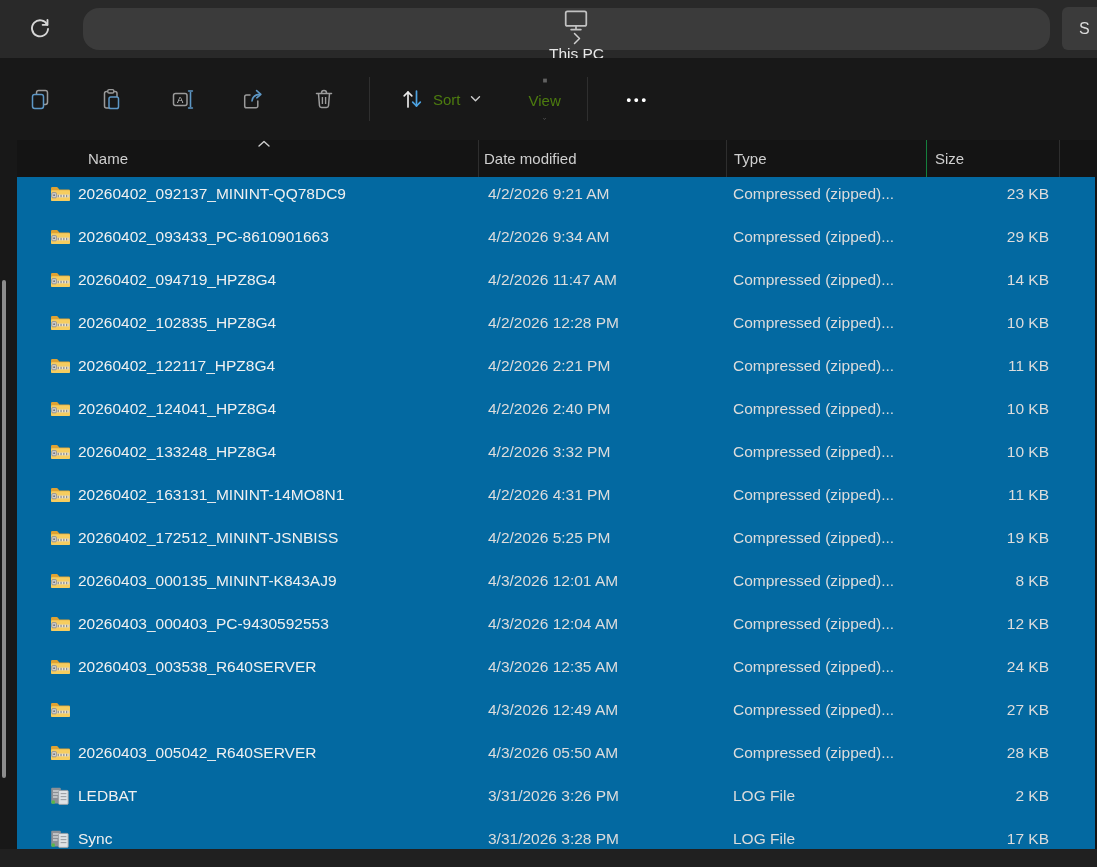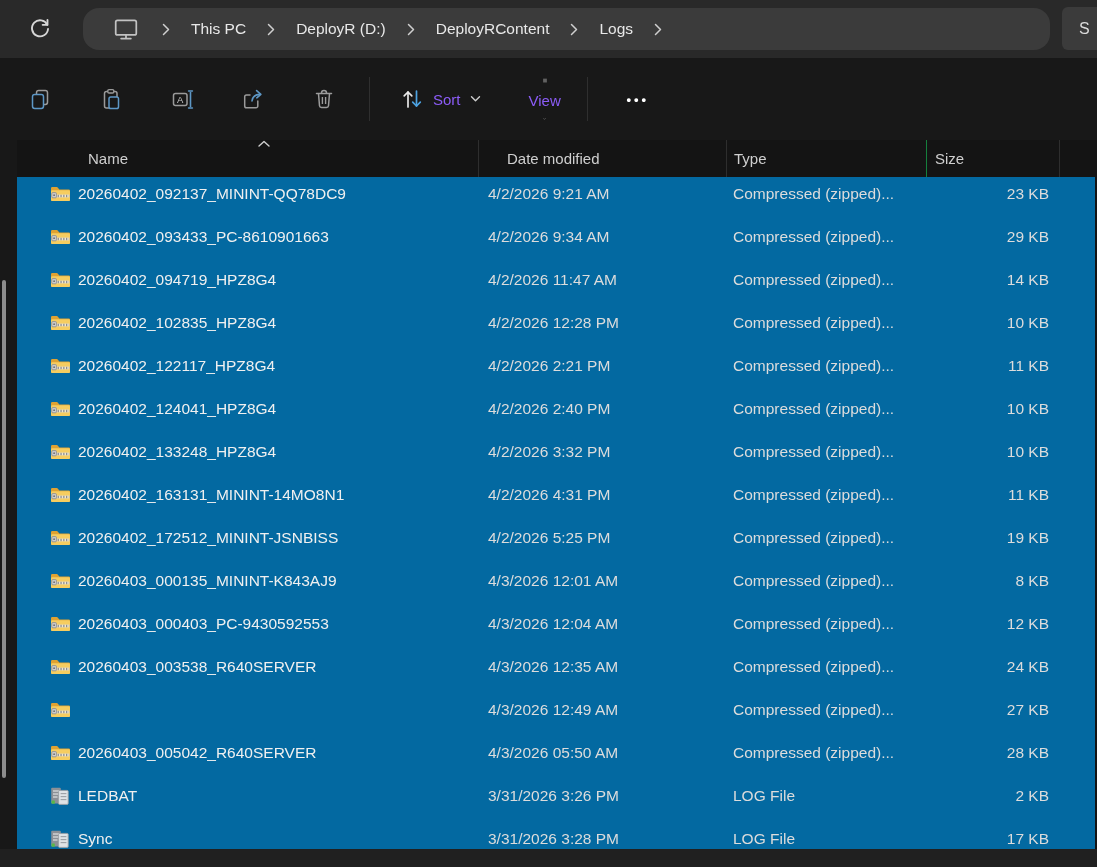--- a/index.html
+++ b/index.html
@@ -6,55 +6,55 @@
     background:#141414;font-family:"Liberation Sans","DejaVu Sans",sans-serif;
     -webkit-font-smoothing:antialiased;}
   *{box-sizing:border-box;}
 
   
   .topbar{position:absolute;left:0;top:0;width:1097px;height:58px;background:#292929;}
   .refresh-btn{position:absolute;left:24px;top:14px;width:32px;height:30px;
     display:flex;align-items:center;justify-content:center;cursor:pointer;}
   .addr-pill{position:absolute;left:83px;top:8px;width:967px;height:42px;
     background:#3b3b3b;border-radius:16px;display:flex;align-items:center;
-    padding:0 10px 0 30px;}
+    padding:0 10px 0 30px;flex-direction:column;}
   .crumb{color:#e8e8e8;font-size:15.5px;white-space:nowrap;cursor:pointer;}
   .crumb-sep{margin:0 21px;display:flex;align-items:center;}
   .pc-icon{margin-right:2px;display:flex;align-items:center;}
   .search-pill{position:absolute;left:1062px;top:7px;width:120px;height:43px;
     background:#3b3b3b;border-radius:6px;display:flex;align-items:center;
     padding-left:17px;color:#dcdcdc;font-size:16px;}
 
   
   .toolbar{position:absolute;left:0;top:58px;width:1097px;height:82px;background:#181818;
     display:flex;align-items:center;padding-left:18px;}
   .tool-btn{width:44px;height:42px;display:flex;align-items:center;justify-content:center;
     margin-right:27px;border-radius:5px;cursor:pointer;}
   .tool-btn:last-of-type{margin-right:0;}
   .vsep{width:1px;height:44px;background:#2f2f2f;margin:0 10px 0 -4px;}
   .labeled-btn{display:flex;align-items:center;gap:9px;height:42px;padding:0 12px;
     border-radius:5px;cursor:pointer;margin-left:8px;}
-  .labeled-btn .lbl{color:#8b5cf6;font-size:15px;}
+  .labeled-btn .lbl{color:#4d7c0f;font-size:15px;}
   .more-btn{margin-left:18px;width:44px;height:42px;display:flex;align-items:center;
     justify-content:center;cursor:pointer;color:#ffffff;font-size:13px;letter-spacing:3px;
     font-weight:bold;}
 
   
   .content{position:absolute;left:0;top:140px;width:1097px;height:709px;}
   .left-gutter{position:absolute;left:0;top:0;width:19px;height:709px;background:#181818;}
   .gutter-divider{position:absolute;left:18px;top:0;width:1px;height:709px;background:#2a2a2a;}
   .scroll-thumb{position:absolute;left:2px;top:140px;width:4px;height:498px;
     background:#8c8c8c;border-radius:3px;cursor:grab;}
 
   .list-pane{position:absolute;left:17px;top:0;width:1078px;height:709px;background:#0369a1;}
   .list-header{position:absolute;left:0;top:0;width:1078px;height:37px;background:#141414;
     display:flex;z-index:2;color:#cfcfcf;font-size:15px;}
   .hc{display:flex;align-items:center;position:relative;height:37px;cursor:pointer;}
   .hc-name{width:461px;padding-left:71px;}
-  .hc-date{width:248px;padding-left:28px;border-left:1px solid #2e2e2e;}
+  .hc-date{width:248px;padding-left:5px;border-left:1px solid #2e2e2e;}
   .hc-type{width:200px;padding-left:7px;border-left:1px solid #2e2e2e;}
   .hc-size{width:134px;padding-left:8px;border-left:1px solid #15803d;border-right:1px solid #2e2e2e;}
   .sort-caret{position:absolute;left:240px;top:-6px;}
 
   .rows{position:absolute;left:0;top:20px;width:1078px;height:688px;overflow:hidden;z-index:1;}
   .row{height:43px;display:flex;align-items:flex-end;font-size:15.5px;cursor:default;}
   .c-name{width:461px;display:flex;align-items:center;padding-left:33px;color:#f0f0f0;
     white-space:nowrap;overflow:hidden;}
   .file-icon{width:21px;height:18px;display:flex;align-items:center;flex:none;}
   .fname{margin-left:7px;}

